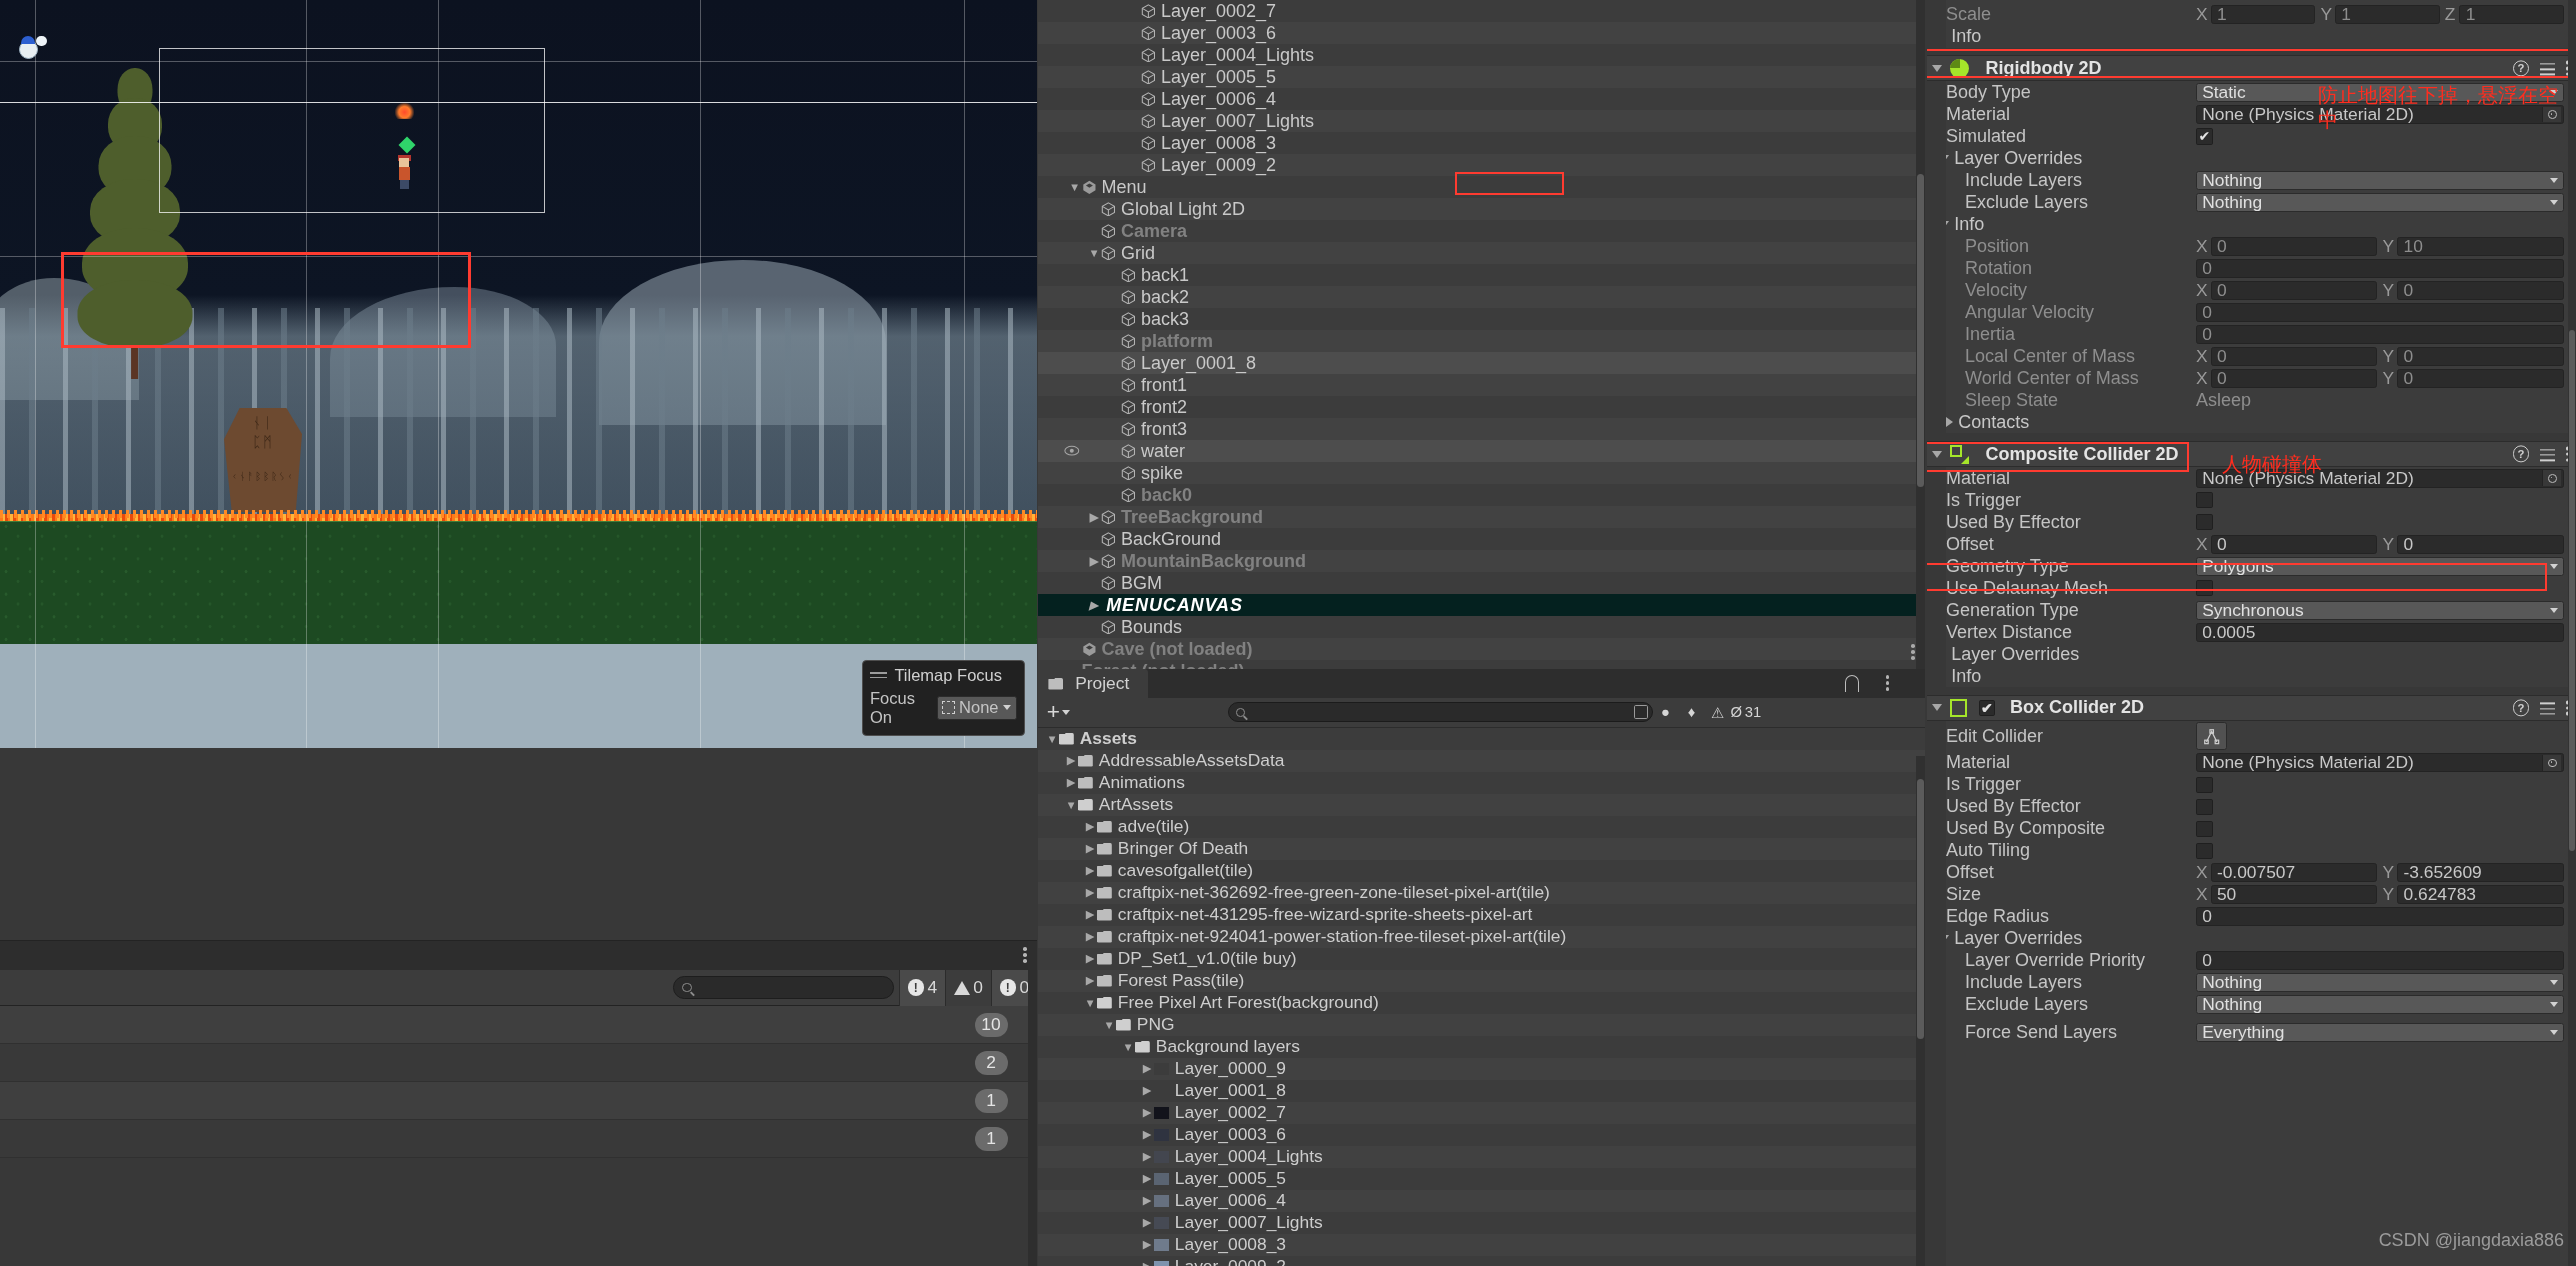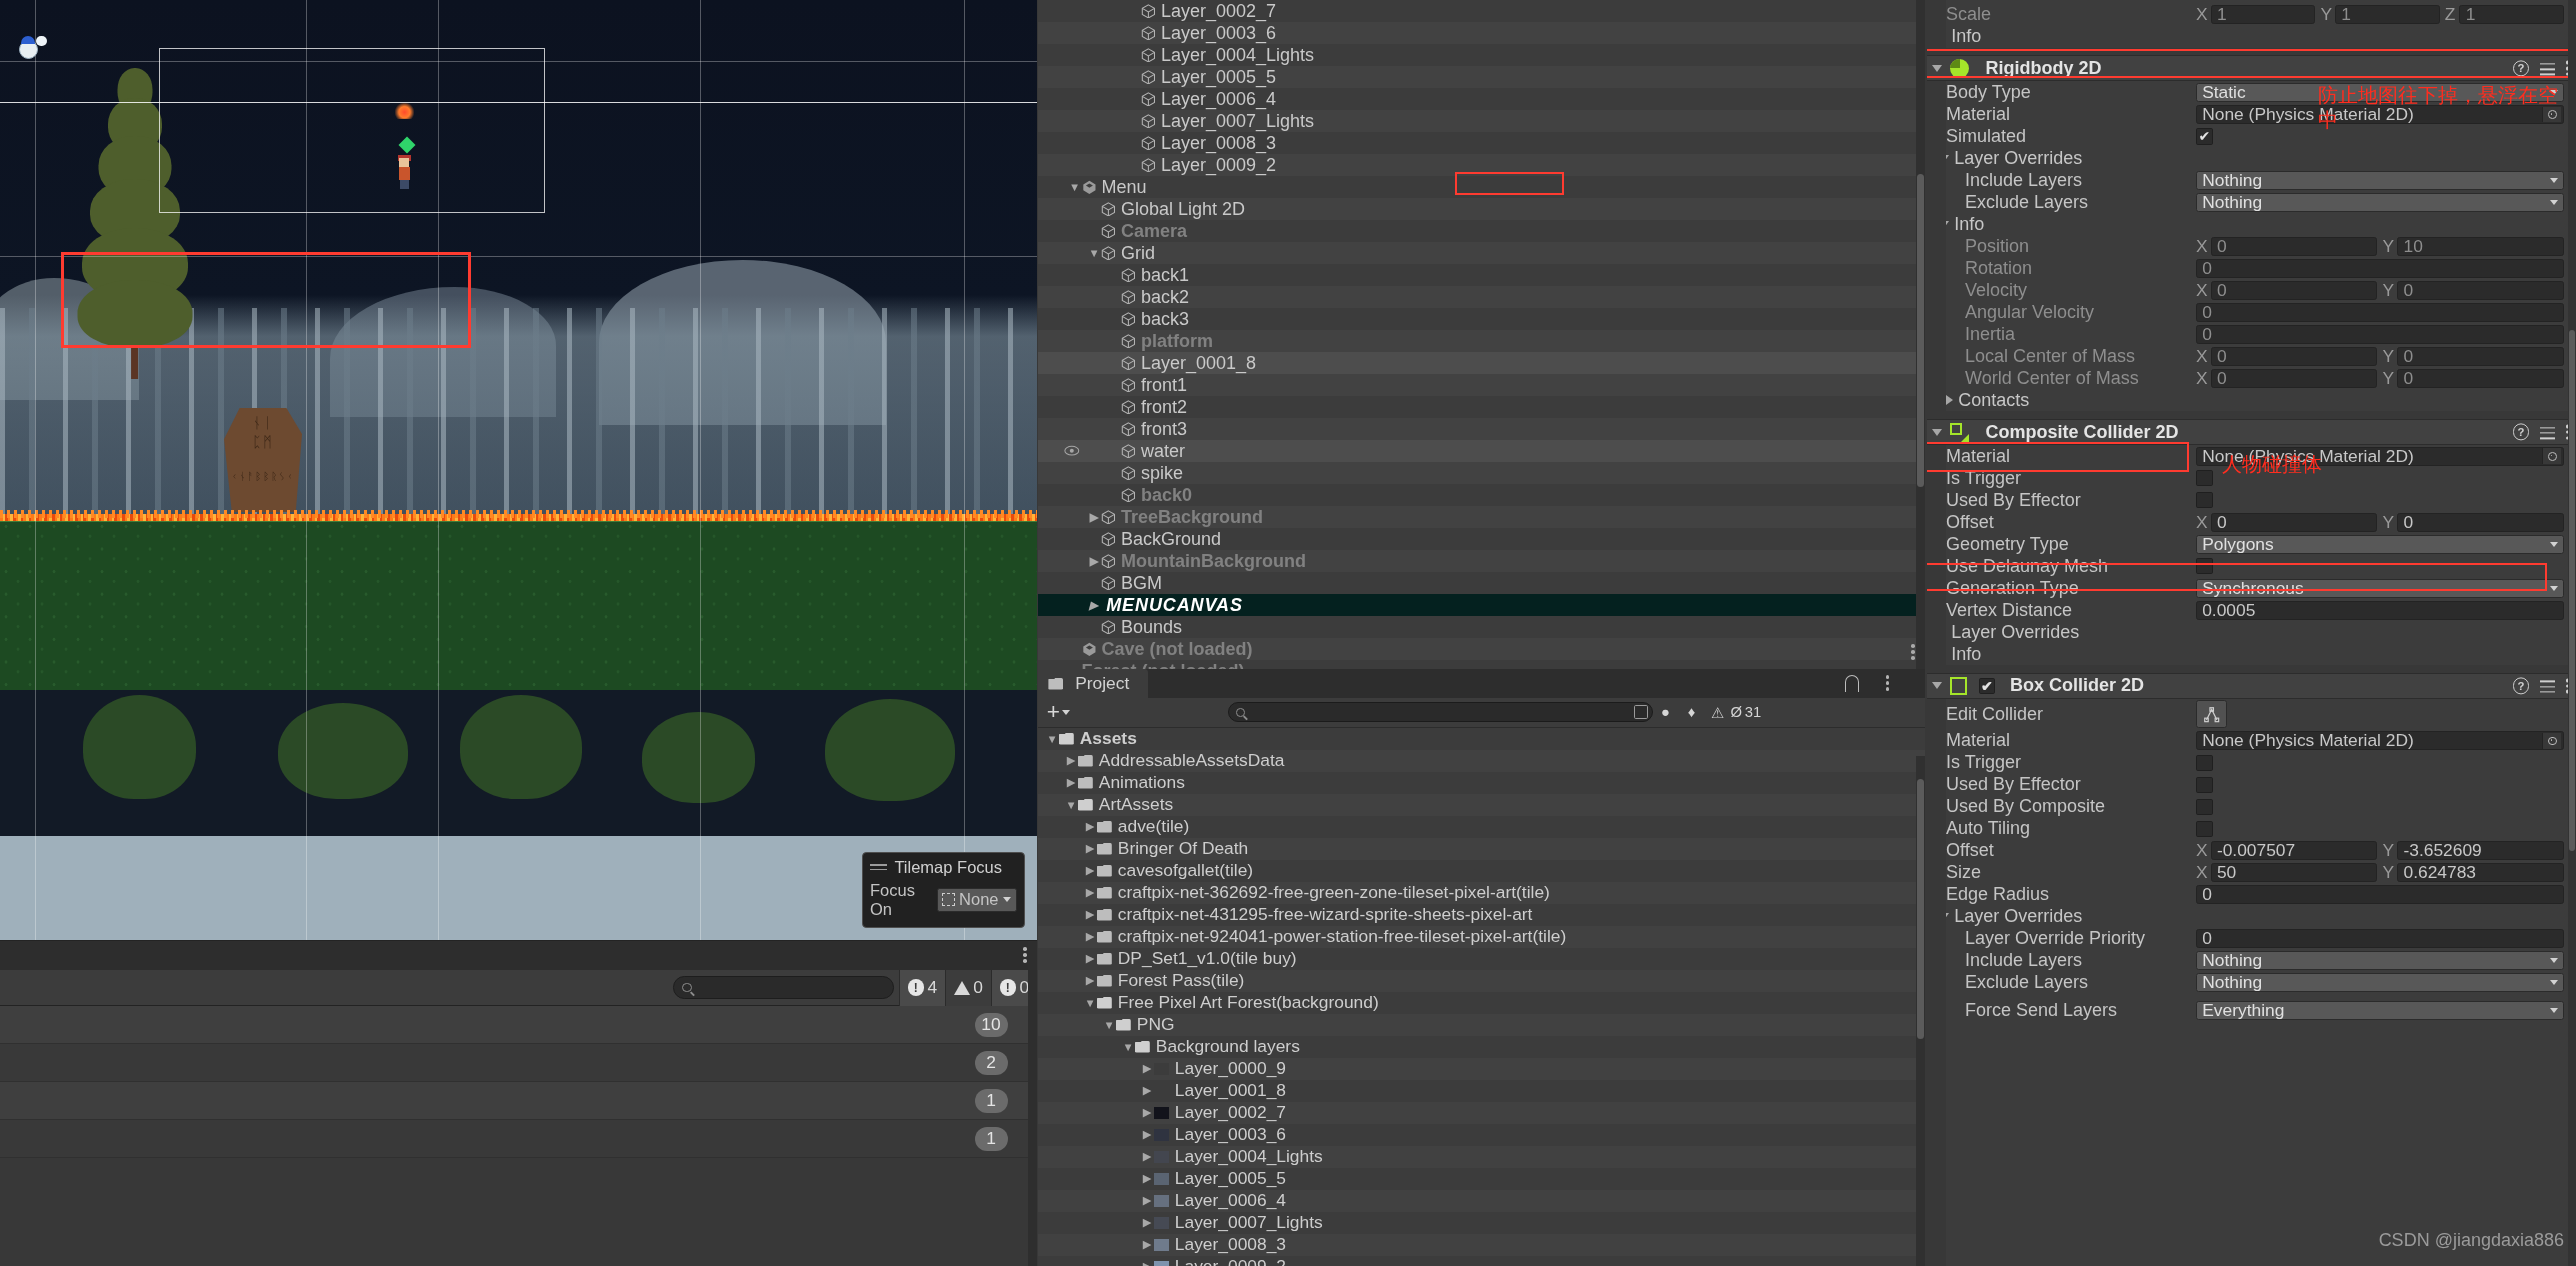--- a/index.html
+++ b/index.html
@@ -15,21 +15,21 @@
     overflow: hidden;
     background: #383838;
     font-size: 19px;
     color: #c4c4c4;
   }
 
   
   #scene {
     position: absolute;
     left: 0; top: 0;
-    width: 1037px; height: 940px;
+    width: 1037px; height: 748px;
     overflow: hidden;
     background: #0d1320;
   }
   .sky {
     position: absolute; left:0; top:0; width:100%; height:538px;
     background: linear-gradient(180deg,#0c1220 0%, #0d1524 55%, #101b2c 100%);
   }
   .mist {
     position:absolute;
     background:#9fb0bb;
@@ -1242,20 +1242,26 @@
         <span class="xy">
             <span class="axis">X</span>
             <span class="fld ro">0</span>
           </span>
         <span class="xy">
             <span class="axis">Y</span>
             <span class="fld ro">0</span>
           </span>
       </span>
     </div>
+    <div class="row">
+      <span class="lbl dimmed ind1">Sleep State</span>
+      <span class="ctrl">
+          <span style="color:#8e8e8e;">Asleep</span>
+        </span>
+    </div>
     <div class="foldout ind">
       <span class="tri-r"></span>
       <span>Contacts</span>
     </div>
     <div class="sect-sep"></div>
 
     <div class="comp-header">
       <span class="tri-d"></span>
       <span style="width:19px;height:19px;position:relative;">
         <span style="position:absolute;left:0;top:0.9px;width:12px;height:12px;border:2.6px solid #a5e52a;"></span>

